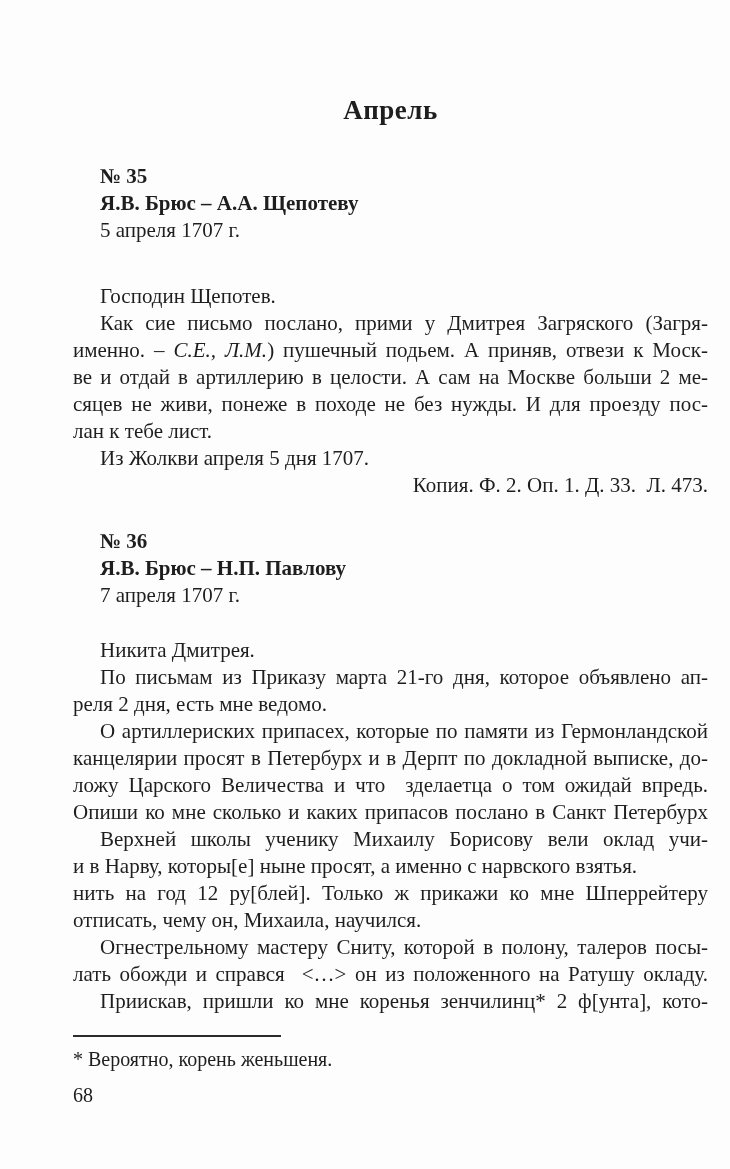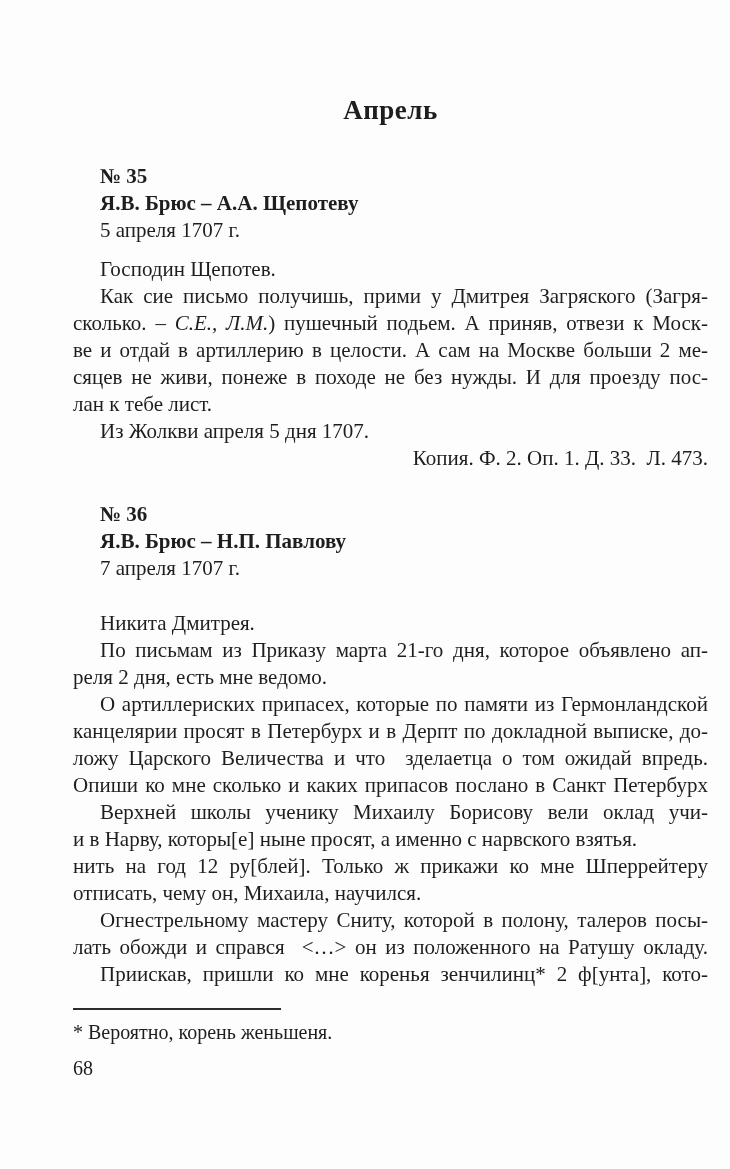--- a/index.html
+++ b/index.html
@@ -22,21 +22,21 @@
   }
 
   .letter { font-size: 21px; line-height: 27px; }
   .letter:nth-child(1) { margin-top: 37px; }
   .letter:nth-child(2) { margin-top: 29px; }
 
   .letter-head { padding-left: 27px; }
   .hnum, .hwho { font-weight: 700; }
   .hdate { font-weight: 400; }
 
-  .letter:nth-child(1) .letter-body { margin-top: 12px; }
+  .letter:nth-child(1) .letter-body { margin-top: 39px; }
   .letter:nth-child(2) .letter-body { margin-top: 28px; }
 
   .line { text-align: justify; text-align-last: justify; }
   .line.left  { text-align: left;  text-align-last: left; }
   .line.right { text-align: right; text-align-last: right; }
   .line.indent { text-indent: 27px; }
   .it { font-style: italic; }
 
   .footnote-rule {
     margin-top: 20px;
@@ -60,22 +60,22 @@
     <h1 class="section-title">Апрель</h1>
     <div>
         <section class="letter">
           <div class="letter-head">
             <div class="hnum">№ 35</div>
             <div class="hwho">Я.В. Брюс – А.А. Щепотеву</div>
             <div class="hdate">5 апреля 1707 г.</div>
           </div>
           <div class="letter-body">
             <div class="line left indent"><span>Господин Щепотев.</span></div>
-            <div class="line justify indent"><span>Как сие письмо получишь, прими у Дмитрея Загряского (Загря-</span></div>
-            <div class="line justify"><span>сколько. – </span><span class="it">С.Е., Л.М.</span><span>) пушечный подьем. А приняв, отвези к Моск-</span></div>
+            <div class="line justify indent"><span>Как сие письмо послано, прими у Дмитрея Загряского (Загря-</span></div>
+            <div class="line justify"><span>именно. – </span><span class="it">С.Е., Л.М.</span><span>) пушечный подьем. А приняв, отвези к Моск-</span></div>
             <div class="line justify"><span>ве и отдай в артиллерию в целости. А сам на Москве больши 2 ме-</span></div>
             <div class="line justify"><span>сяцев не живи, понеже в походе не без нужды. И для проезду пос-</span></div>
             <div class="line left"><span>лан к тебе лист.</span></div>
             <div class="line left indent"><span>Из Жолкви апреля 5 дня 1707.</span></div>
             <div class="line right"><span>Копия. Ф. 2. Оп. 1. Д. 33.&nbsp; Л. 473.</span></div>
           </div>
         </section>
         <section class="letter">
           <div class="letter-head">
             <div class="hnum">№ 36</div>

